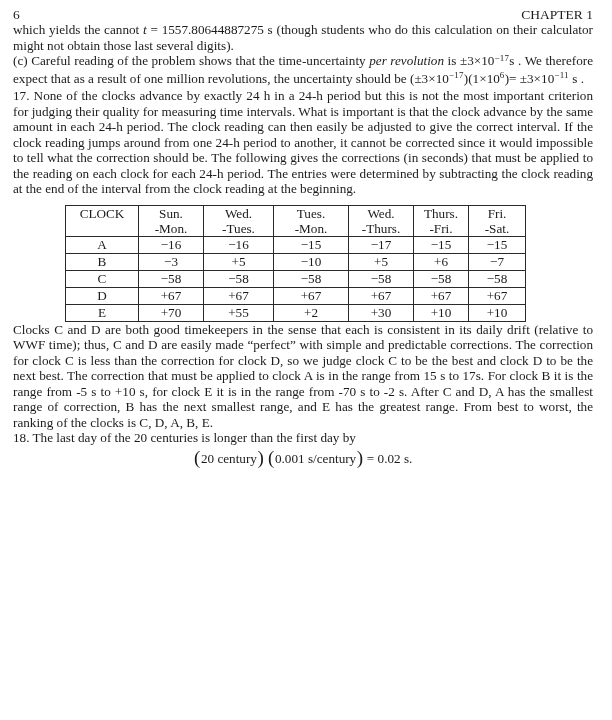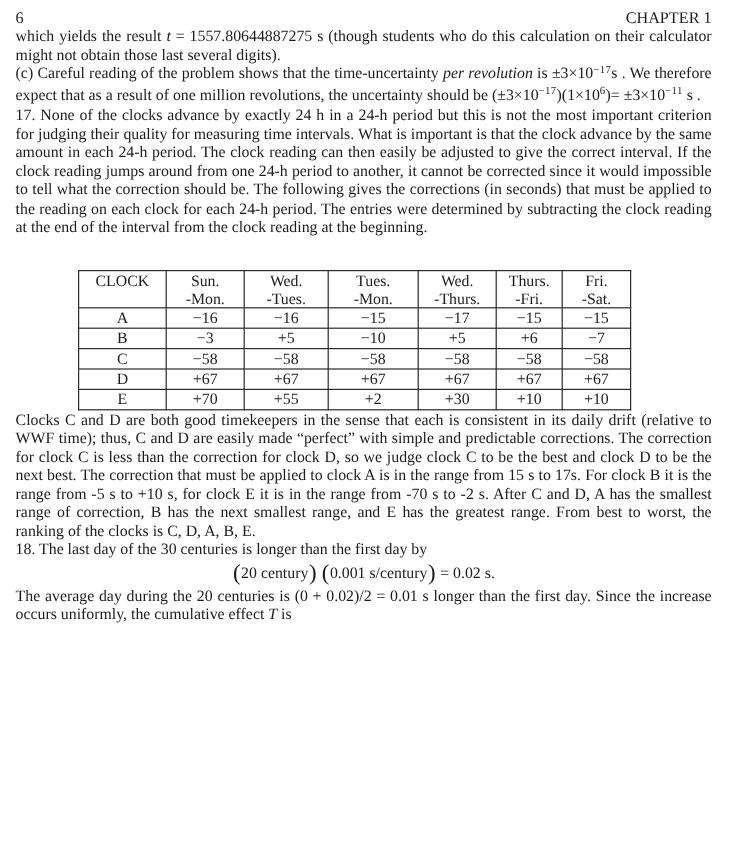--- a/index.html
+++ b/index.html
@@ -43,21 +43,21 @@
     top: -4.5px;
     letter-spacing: 0.3px;
   }
   .paren {
     font-size: 19px;
     position: relative;
     top: 1.5px;
     padding: 0 0.5px;
   }
   table.corrections {
-    margin: 28px 0 0 52px;
+    margin: 8px 0 0 52px;
     border-collapse: collapse;
     font-size: 13.2px;
     color: #1b1b1b;
   }
   table.corrections th,
   table.corrections td {
     border: 1px solid #2a2a2a;
     text-align: center;
     padding: 0 2px;
     font-weight: normal;
@@ -85,21 +85,21 @@
 </head>
 <body>
 
 <div class="page">
 
   <div class="page-header">
     <span class="page-number">6</span>
     <span class="chapter-header">CHAPTER 1</span>
   </div>
 
-  <p class="body-para mt-first"><span>which yields the result </span><span class="it">t</span><span> = 1557.80644887275 s (though students who do this calculation on their calculator might not obtain those last several digits).</span></p>
+  <p class="body-para mt-first"><span>which yields the cannot </span><span class="it">t</span><span> = 1557.80644887275 s (though students who do this calculation on their calculator might not obtain those last several digits).</span></p>
 
   <p class="body-para mt-block"><span>(c) Careful reading of the problem shows that the time-uncertainty </span><span class="it">per revolution</span><span> is ±3×10</span><span class="sup">−17</span><span>s . We therefore expect that as a result of one million revolutions, the uncertainty should be (±3×10</span><span class="sup">−17</span><span>)(1×10</span><span class="sup">6</span><span>)= ±3×10</span><span class="sup">−11</span><span> s .</span></p>
 
   <p class="body-para mt-para17"><span>17. None of the clocks advance by exactly 24 h in a 24-h period but this is not the most important criterion for judging their quality for measuring time intervals. What is important is that the clock advance by the same amount in each 24-h period. The clock reading can then easily be adjusted to give the correct interval. If the clock reading jumps around from one 24-h period to another, it cannot be corrected since it would impossible to tell what the correction should be. The following gives the corrections (in seconds) that must be applied to the reading on each clock for each 24-h period. The entries were determined by subtracting the clock reading at the end of the interval from the clock reading at the beginning.</span></p>
 
   <table class="corrections">
     <colgroup>
       <col style="width:73px">
         <col style="width:65px">
         <col style="width:70px">
@@ -169,19 +169,18 @@
           <td>+2</td>
           <td>+30</td>
           <td>+10</td>
           <td>+10</td>
         </tr>
       </tbody>
   </table>
 
   <p class="body-para mt-clocks"><span>Clocks C and D are both good timekeepers in the sense that each is consistent in its daily drift (relative to WWF time); thus, C and D are easily made “perfect” with simple and predictable corrections. The correction for clock C is less than the correction for clock D, so we judge clock C to be the best and clock D to be the next best. The correction that must be applied to clock A is in the range from 15 s to 17s. For clock B it is the range from -5 s to +10 s, for clock E it is in the range from -70 s to -2 s. After C and D, A has the smallest range of correction, B has the next smallest range, and E has the greatest range. From best to worst, the ranking of the clocks is C, D, A, B, E.</span></p>
 
-  <p class="body-para single-line mt-p18"><span>18. The last day of the 30 centuries is longer than the first day by</span></p>
+  <p class="body-para single-line mt-p18"><span>18. The last day of the 20 centuries is longer than the first day by</span></p>
 
   <div class="equation"><span class="paren">(</span><span>20 century</span><span class="paren">)</span><span> </span><span class="paren">(</span><span>0.001 s/century</span><span class="paren">)</span><span> = 0.02 s.</span></div>
 
-  <p class="body-para mt-avg"><span>The average day during the 20 centuries is (0 + 0.02)/2 = 0.01 s longer than the first day. Since the increase occurs uniformly, the cumulative effect </span><span class="it">T</span><span> is</span></p>
 
 </div>
 
 </body></html>

